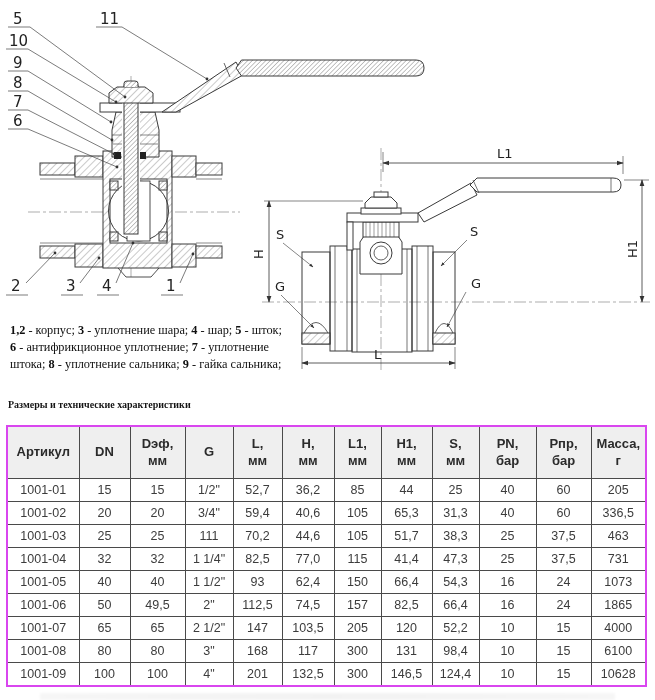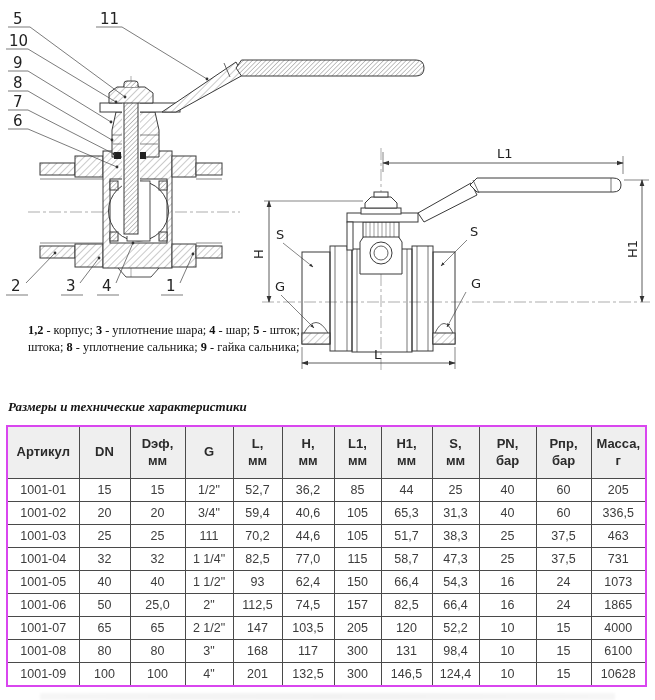--- a/index.html
+++ b/index.html
@@ -3,24 +3,24 @@
 <meta charset="utf-8">
 <style>
   html,body{margin:0;padding:0;background:#fff;}
   body{width:655px;height:700px;position:relative;overflow:hidden;
        font-family:"Liberation Sans",sans-serif;}
   .canvas{position:absolute;inset:0;width:655px;height:700px;background:#fff;}
   svg text{font-family:"DejaVu Sans",sans-serif;fill:#222;}
   .callout-num{font-size:15px;}
   .dim-label{font-size:13px;}
   .legend{position:absolute;left:10px;top:322px;width:322px;
-          font-family:"Liberation Serif",serif;font-size:12.3px;line-height:17px;color:#101010;margin-left:18px;}
+          font-family:"Liberation Serif",serif;font-size:12.3px;line-height:17px;color:#101010;}
   .legend b{font-weight:bold;}
   .section-title{position:absolute;left:8px;top:399px;
-          font-family:"Liberation Serif",serif;font-weight:bold;font-size:13px;color:#151515;font-style:italic;}
+          font-family:"Liberation Serif",serif;font-weight:bold;font-size:10px;color:#151515;}
   .spec-wrap{position:absolute;left:6px;top:425px;}
   table.spec{border-collapse:collapse;table-layout:fixed;width:639px;
           border:2px solid #d946ef;}
   table.spec th{background:#efefef;font-weight:bold;font-size:13px;color:#2b2b2b;
           height:51px;border:1px solid #4a4a4a;text-align:center;vertical-align:middle;
           white-space:pre-line;line-height:1.3;padding:0;}
   table.spec td{font-size:12.5px;color:#3c3c3c;height:22px;border:1px solid #4a4a4a;
           text-align:center;vertical-align:middle;padding:0;}
   .cutoff{position:absolute;left:40px;top:693px;width:575px;height:7px;
           background:linear-gradient(90deg,#ddd,#cfcfcf,#ddd);opacity:.25;filter:blur(1px);}
@@ -234,20 +234,21 @@
 
     <line x1="302" y1="363" x2="455" y2="363" marker-start="url(#arr)" marker-end="url(#arr)"></line>
     <line x1="302" y1="347" x2="302" y2="369" stroke-width="0.6"></line>
     <line x1="455" y1="347" x2="455" y2="369" stroke-width="0.6"></line>
     <text class="dim-label" x="374" y="359" stroke="none">L</text>
   </g>
 </svg>
 
 <div class="legend">
       <div><b>1,2</b><span> - корпус; </span><b>3</b><span> - уплотнение шара; </span><b>4</b><span> - шар; </span><b>5</b><span> - шток;</span></div>
+      <div><b>6</b><span> - антифрикционное уплотнение; </span><b>7</b><span> - уплотнение</span></div>
       <div><span>штока; </span><b>8</b><span> - уплотнение сальника; </span><b>9</b><span> - гайка сальника;</span></div>
     </div>
 
 <div class="section-title">Размеры и технические характеристики</div>
 
 <div class="spec-wrap">
   <table class="spec">
     <colgroup>
       <col style="width:72px">
           <col style="width:51px">
@@ -331,21 +332,21 @@
             <td>463</td>
           </tr>
           <tr>
             <td>1001-04</td>
             <td>32</td>
             <td>32</td>
             <td>1 1/4"</td>
             <td>82,5</td>
             <td>77,0</td>
             <td>115</td>
-            <td>58,7</td>
+            <td>41,4</td>
             <td>47,3</td>
             <td>25</td>
             <td>37,5</td>
             <td>731</td>
           </tr>
           <tr>
             <td>1001-05</td>
             <td>40</td>
             <td>40</td>
             <td>1 1/2"</td>
@@ -354,21 +355,21 @@
             <td>150</td>
             <td>66,4</td>
             <td>54,3</td>
             <td>16</td>
             <td>24</td>
             <td>1073</td>
           </tr>
           <tr>
             <td>1001-06</td>
             <td>50</td>
-            <td>25,0</td>
+            <td>49,5</td>
             <td>2"</td>
             <td>112,5</td>
             <td>74,5</td>
             <td>157</td>
             <td>82,5</td>
             <td>66,4</td>
             <td>16</td>
             <td>24</td>
             <td>1865</td>
           </tr>

